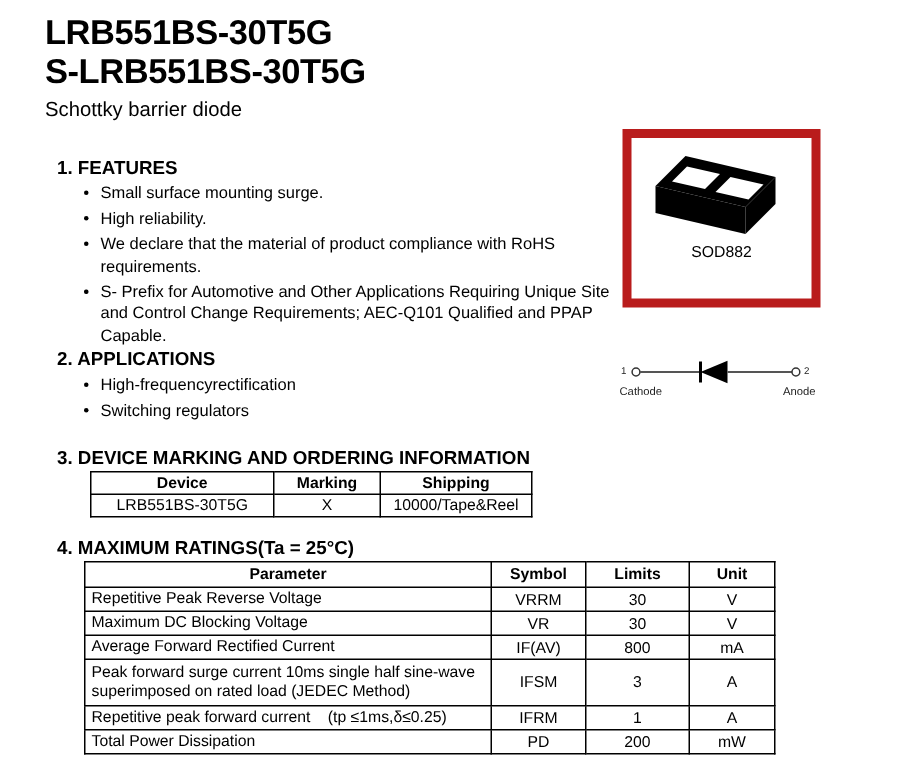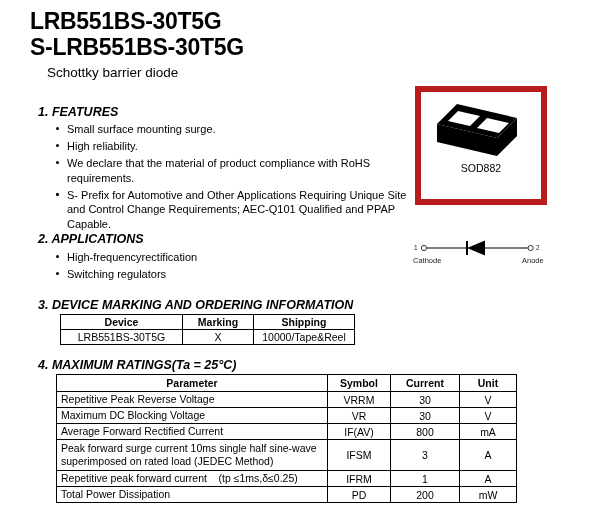--- a/index.html
+++ b/index.html
@@ -33,31 +33,29 @@
     font-size: 23px;
     font-weight: bold;
     letter-spacing: -0.3px;
     line-height: 26px;
     white-space: nowrap;
   }
   .subtitle {
     font-size: 13.5px;
     line-height: 20px;
     margin-top: 3px;
-    margin-left: 17px;
   }
 
   
   .sec-head {
     position: absolute;
     left: 38px;
     font-size: 12.5px;
     font-weight: bold;
     white-space: nowrap;
-    font-style: italic;
   }
 
   
   .bullets {
     position: absolute;
     left: 55px;
     width: 350px;
   }
   .bullet {
     position: relative;
@@ -248,21 +246,21 @@
       </tr>
     </tbody>
   </table>
 
   <div class="sec-head" style="top:358px;">4. MAXIMUM RATINGS(Ta = 25°C)</div>
   <table id="ratings-table">
     <thead>
       <tr>
         <th class="c-param" style="text-align:center;">Parameter</th>
         <th class="c-sym">Symbol</th>
-        <th class="c-lim">Current</th>
+        <th class="c-lim">Limits</th>
         <th class="c-unit">Unit</th>
       </tr>
     </thead>
     <tbody>
       <tr>
         <td class="c-param">Repetitive Peak Reverse Voltage</td>
         <td class="c-sym">VRRM</td>
         <td class="c-lim">30</td>
         <td class="c-unit">V</td>
       </tr>

